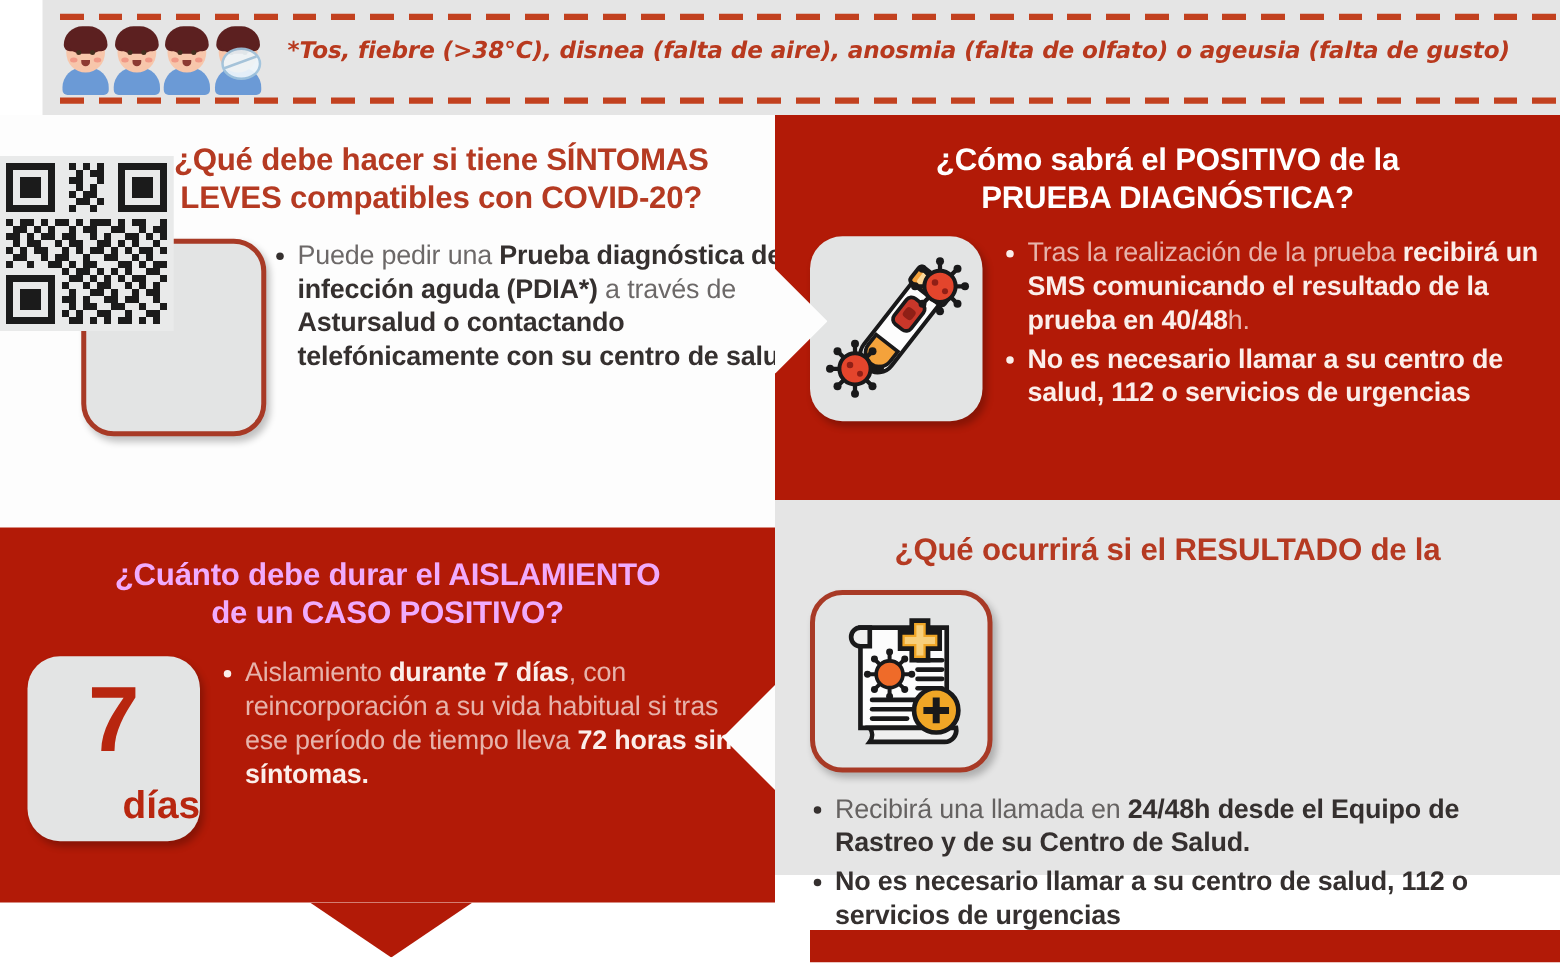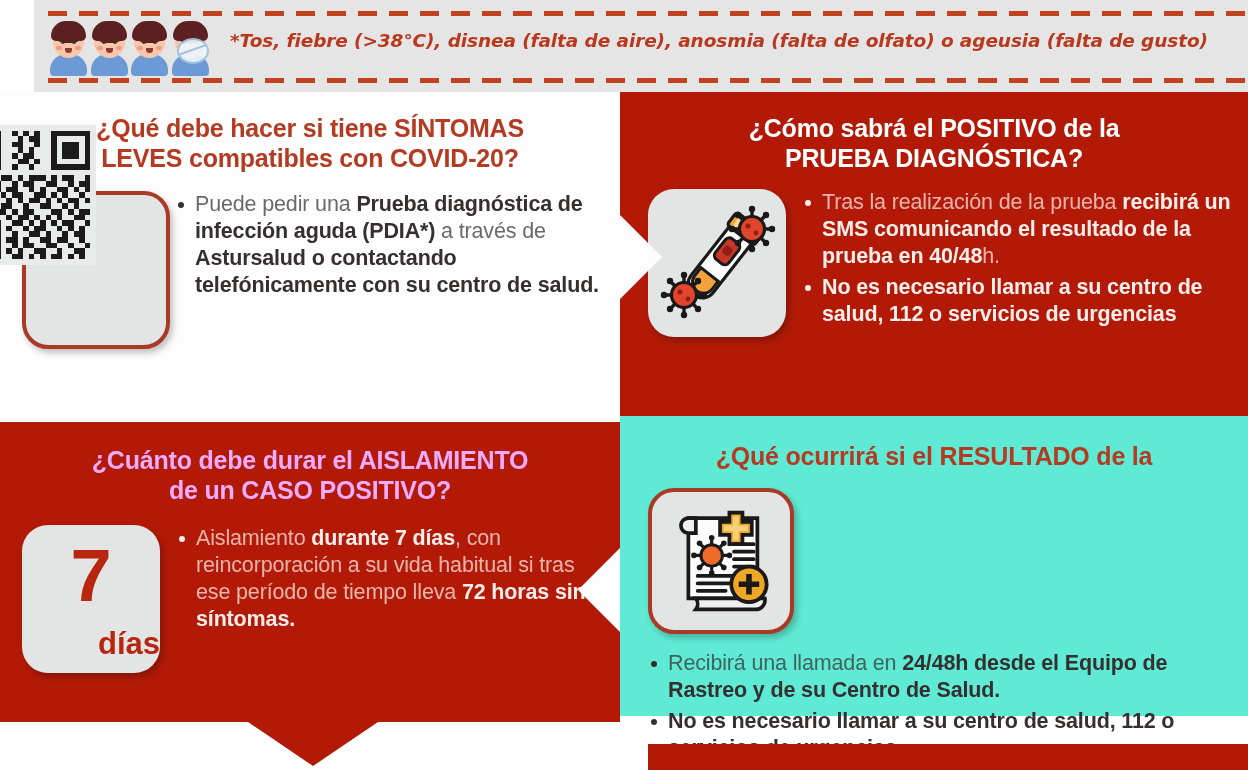--- a/index.html
+++ b/index.html
@@ -58,24 +58,24 @@
   .header-note{
     position:absolute;left:196px;top:30px;width:1040px;
     font-family:"DejaVu Sans", sans-serif;
     font-style:italic;font-weight:bold;font-size:18.5px;color:#b8391e;
     letter-spacing:-0.1px;line-height:1.2;
   }
 
   
   .panel{position:absolute;}
 
-  .q-tl{left:0;top:92px;width:620px;height:330px;background:#fdfdfd;}
+  .q-tl{left:0;top:92px;width:620px;height:330px;background:#fdfdfd;padding-left:43px;}
   .q-tr{left:620px;top:92px;width:628px;height:330px;background:#b21a07;}
   .q-bl{left:0;top:422px;width:620px;height:300px;background:#b21a07;}
-  .q-br{left:620px;top:416px;width:628px;height:300px;background:#5eead4;}
+  .q-br{left:620px;top:400px;width:628px;height:300px;background:#e5e5e5;}
 
   .footer-strip{
     position:absolute;left:648px;top:744px;width:600px;height:26px;background:#b21a07;
   }
 
   
   .notch-right{
     position:absolute;left:620px;top:215px;width:42px;height:84px;
     background:#fdfdfd;
     clip-path:polygon(0 0,0 100%,100% 50%);

